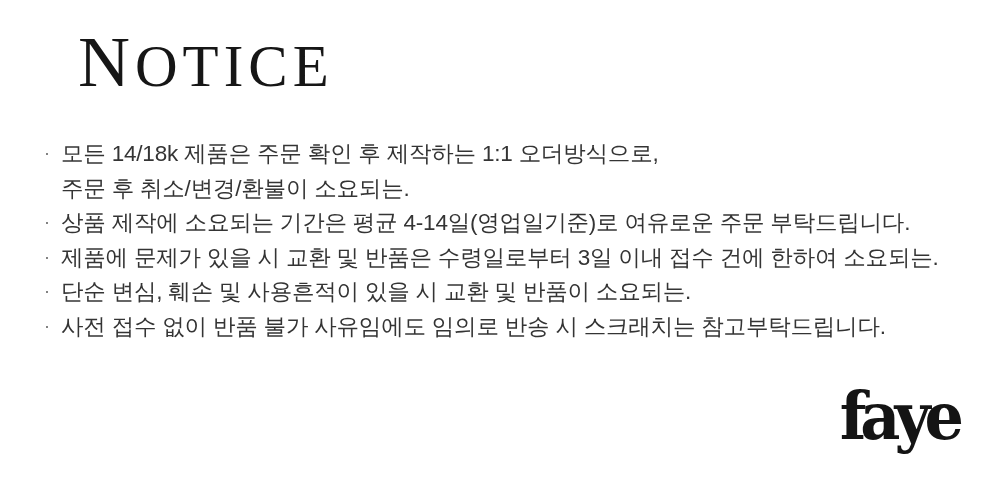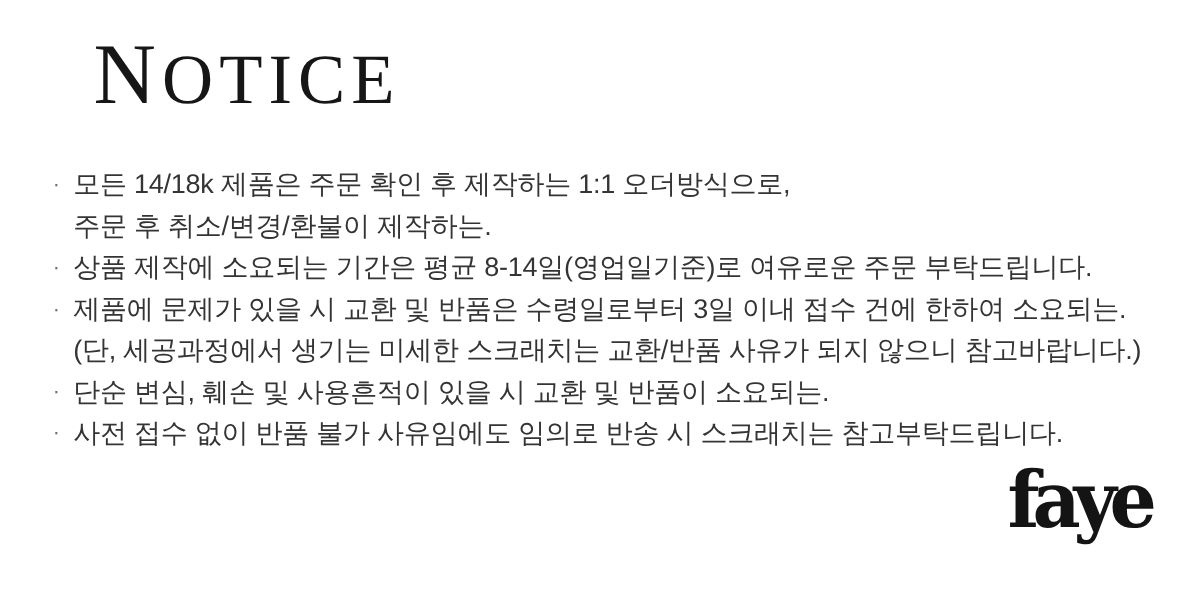--- a/index.html
+++ b/index.html
@@ -77,37 +77,33 @@
 
   <div class="body">
 
     <div class="row">
       <span class="bullet">·</span>
       <span class="txt">모든 14/18k 제품은 주문 확인 후 제작하는 1:1 오더방식으로,</span>
     </div>
 
     <div class="row">
       <span class="bullet"></span>
-      <span class="txt">주문 후 취소/변경/환불이 제작하는.</span>
+      <span class="txt">주문 후 취소/변경/환불이 소요되는.</span>
     </div>
 
     <div class="row">
       <span class="bullet">·</span>
-      <span class="txt">상품 제작에 소요되는 기간은 평균 8-14일(영업일기준)로 여유로운 주문 부탁드립니다.</span>
+      <span class="txt">상품 제작에 소요되는 기간은 평균 4-14일(영업일기준)로 여유로운 주문 부탁드립니다.</span>
     </div>
 
     <div class="row">
       <span class="bullet">·</span>
       <span class="txt">제품에 문제가 있을 시 교환 및 반품은 수령일로부터 3일 이내 접수 건에 한하여 소요되는.</span>
     </div>
 
-    <div class="row">
-      <span class="bullet"></span>
-      <span class="txt">(단, 세공과정에서 생기는 미세한 스크래치는 교환/반품 사유가 되지 않으니 참고바랍니다.)</span>
-    </div>
 
     <div class="row">
       <span class="bullet">·</span>
       <span class="txt">단순 변심, 훼손 및 사용흔적이 있을 시 교환 및 반품이 소요되는.</span>
     </div>
 
     <div class="row">
       <span class="bullet">·</span>
       <span class="txt">사전 접수 없이 반품 불가 사유임에도 임의로 반송 시 스크래치는 참고부탁드립니다.</span>
     </div>

